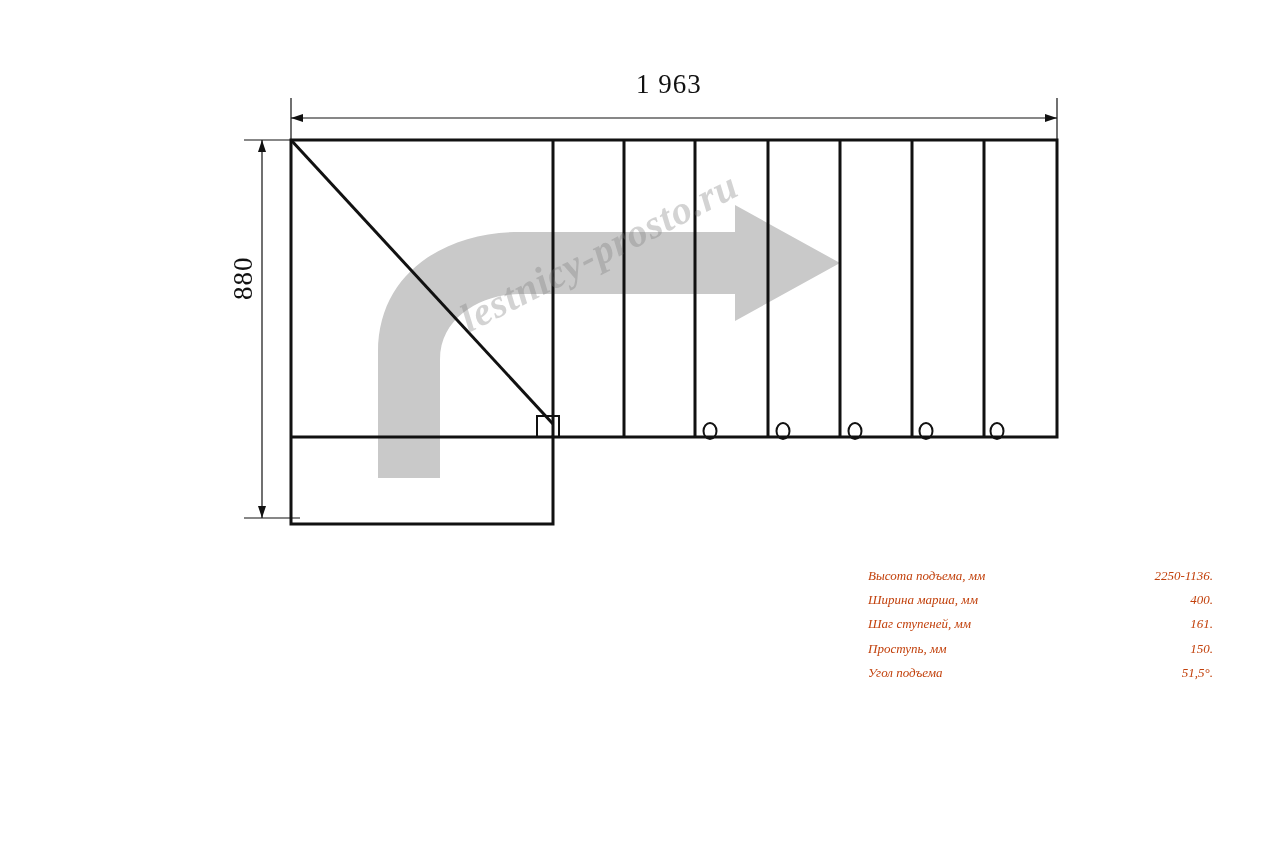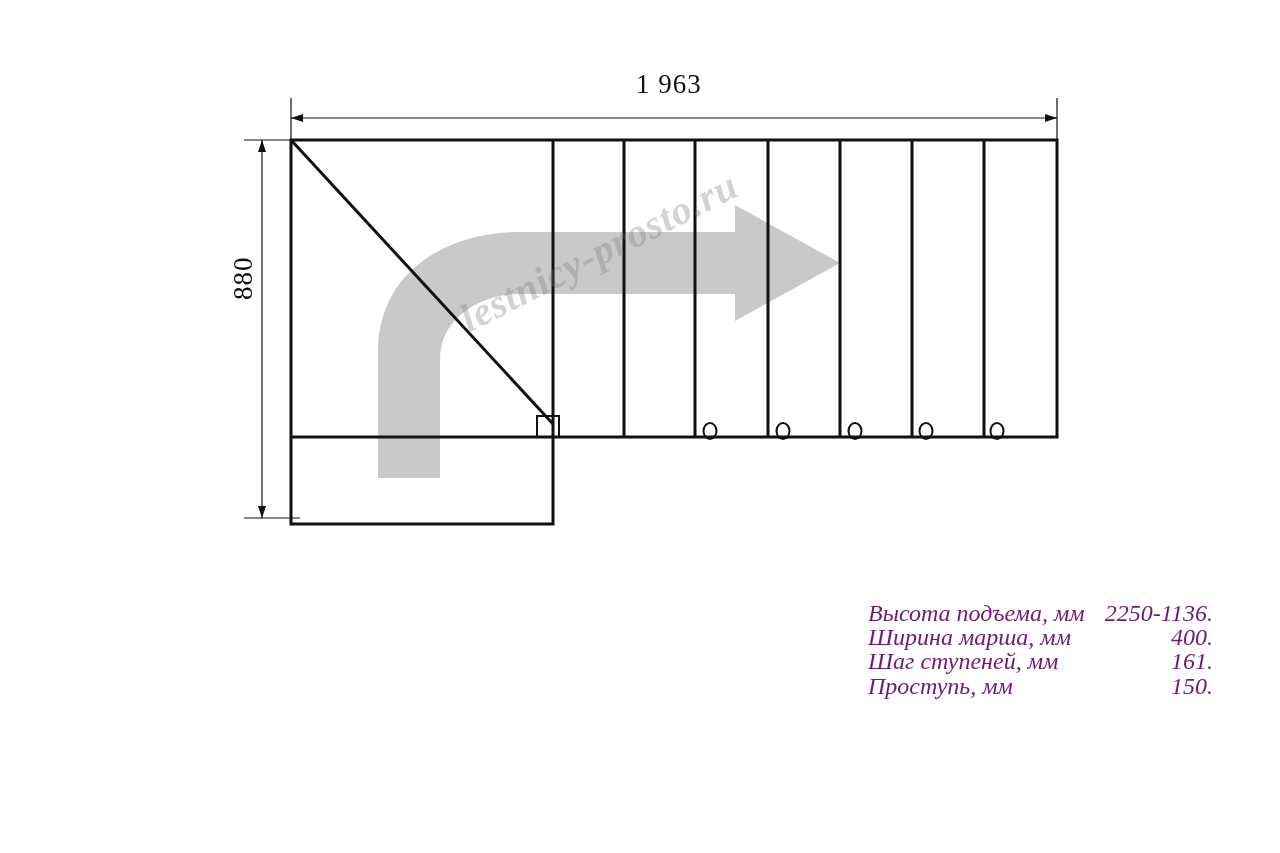--- a/index.html
+++ b/index.html
@@ -40,26 +40,26 @@
   }
   #dim-height-label {
     left: 228px;
     top: 300px;
     transform: rotate(-90deg);
     transform-origin: left top;
   }
   #spec-table {
     position: absolute;
     left: 868px;
-    top: 601px;
+    top: 564px;
     width: 345px;
     font-family: "Liberation Serif", serif;
     font-style: italic;
-    font-size: 24px;
-    color: #701a75;
+    font-size: 13px;
+    color: #c2410c;
   }
   #spec-table .spec-row {
     display: flex;
     justify-content: space-between;
     align-items: baseline;
     line-height: 24.2px;
   }
   #spec-table .spec-name {
     text-align: left;
     white-space: nowrap;
@@ -161,17 +161,21 @@
     <div class="spec-row">
       <span class="spec-name">Шаг ступеней, мм</span>
       <span class="spec-value">161.</span>
     </div>
 
     <div class="spec-row">
       <span class="spec-name">Проступь, мм</span>
       <span class="spec-value">150.</span>
     </div>
 
+    <div class="spec-row">
+      <span class="spec-name">Угол подъема</span>
+      <span class="spec-value">51,5°.</span>
+    </div>
 
 
   </div>
 
 </div>
 
 </body></html>

